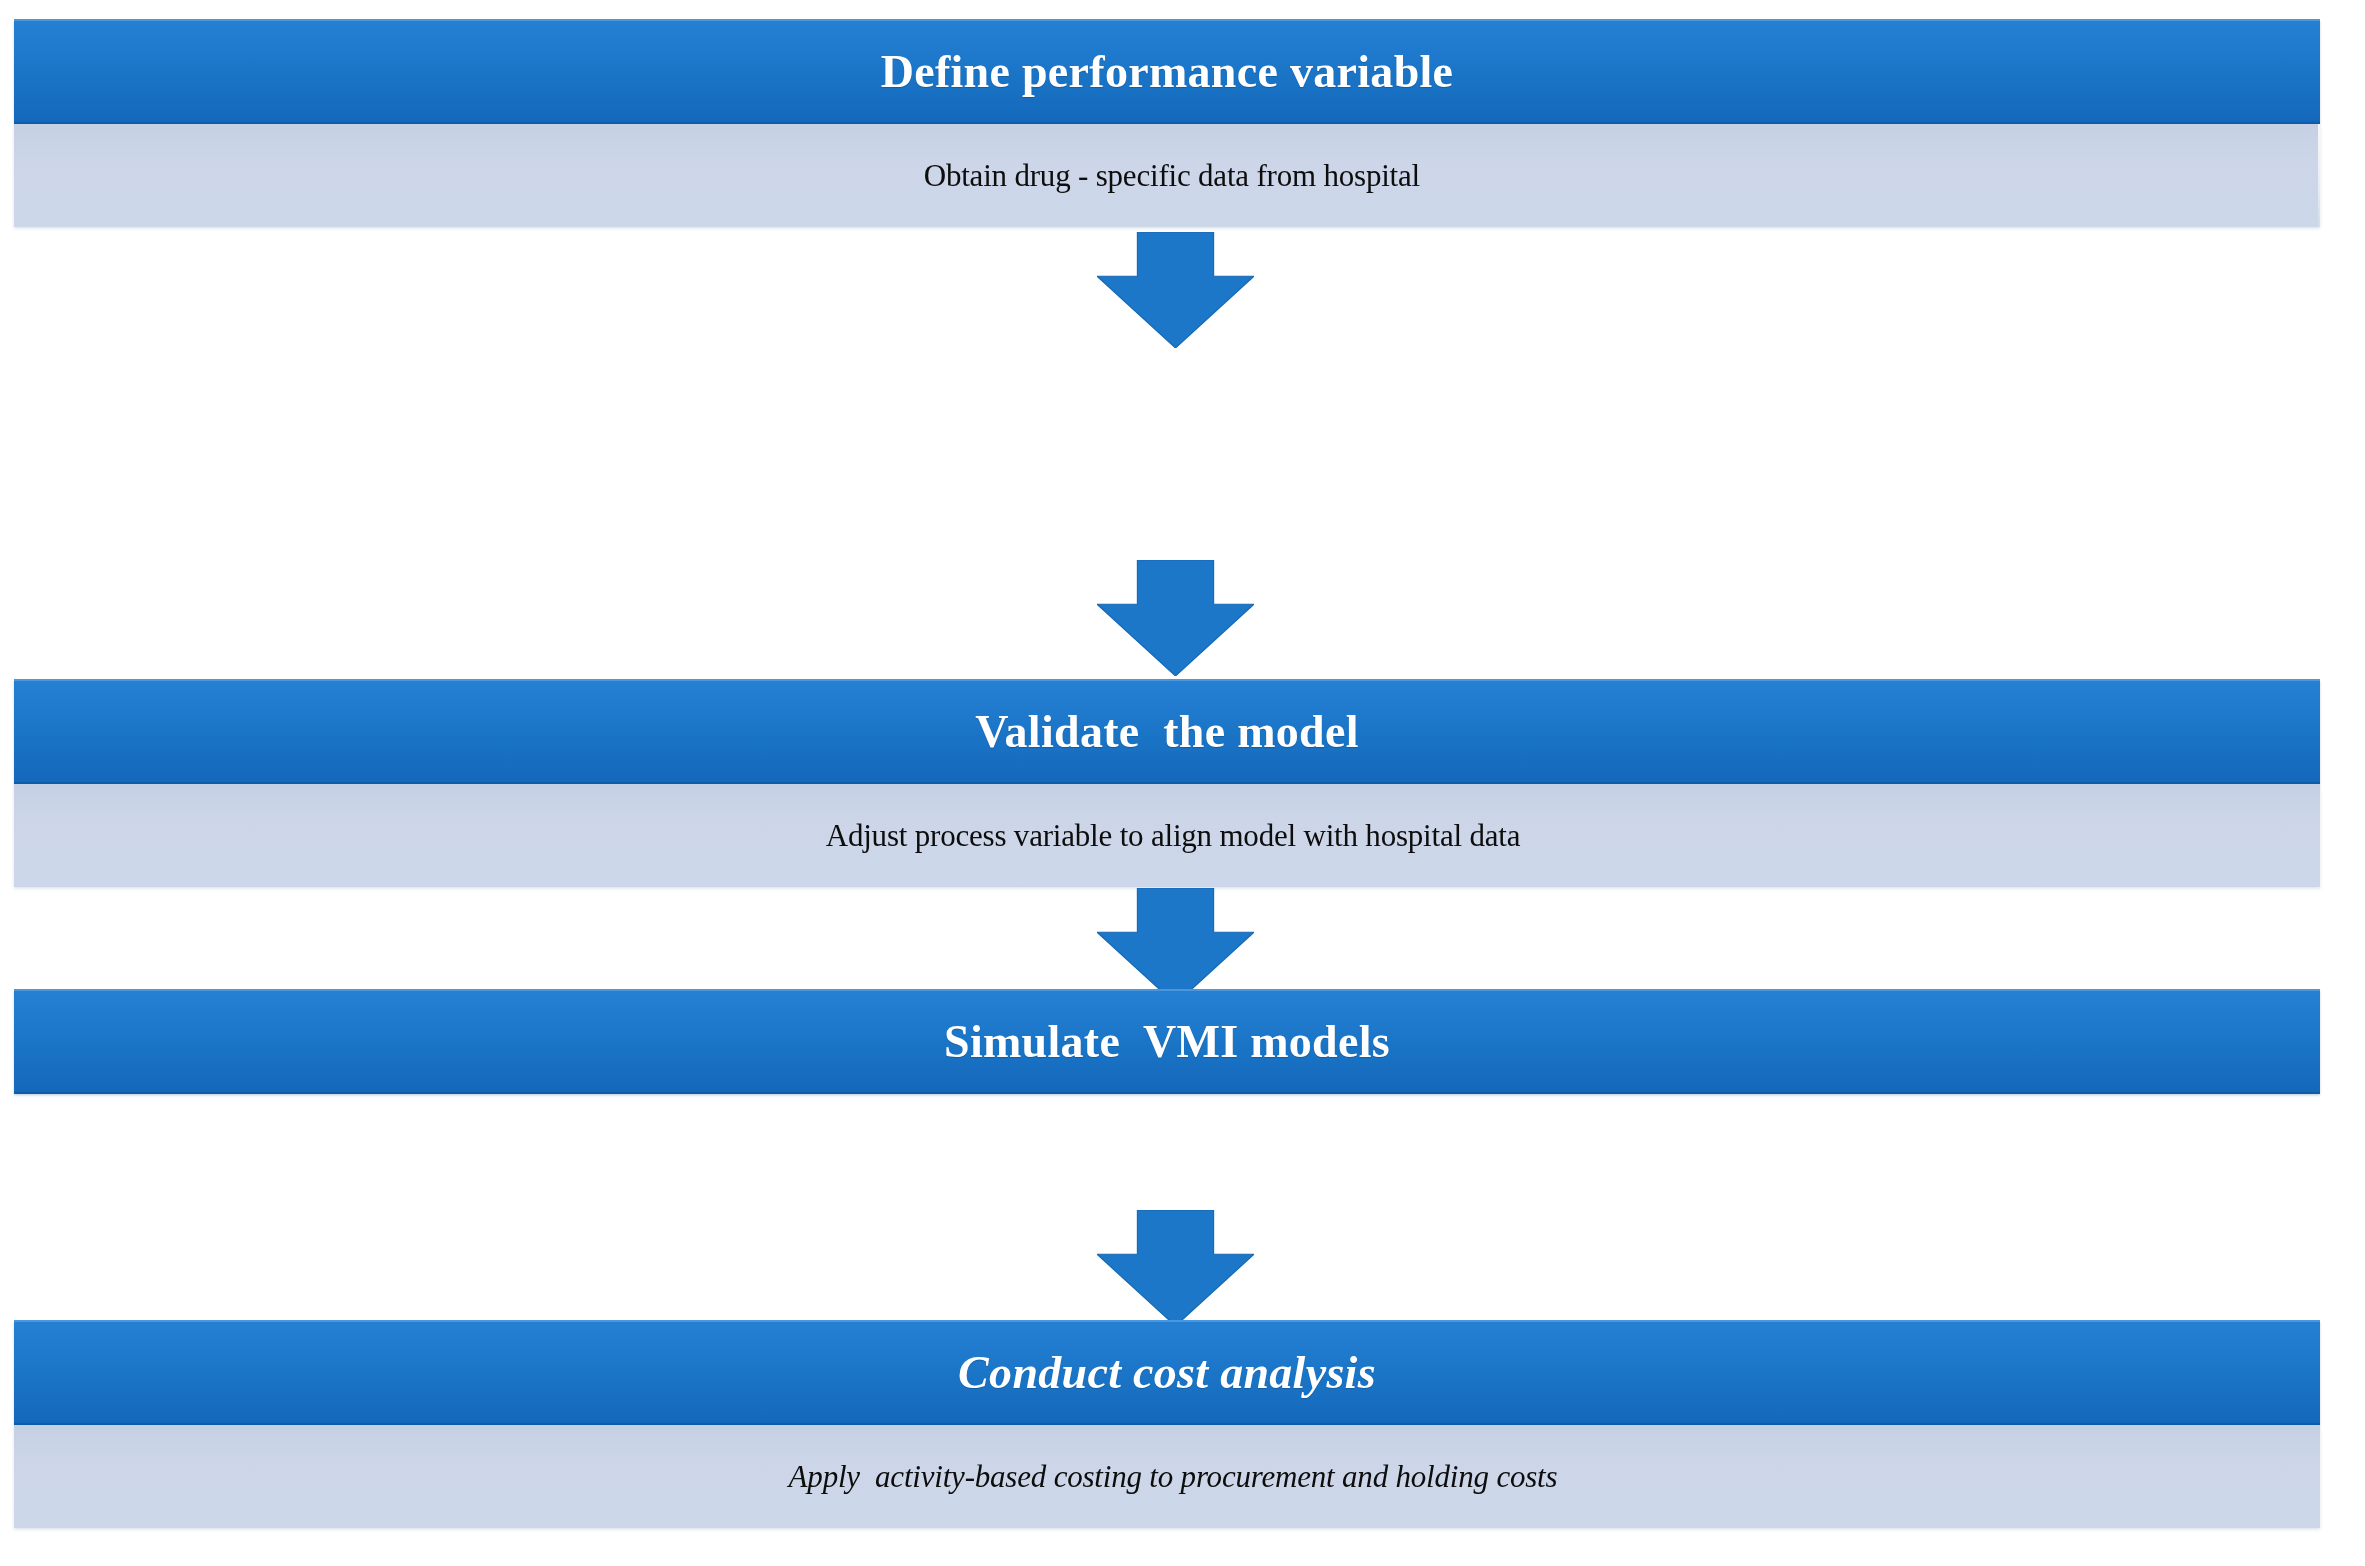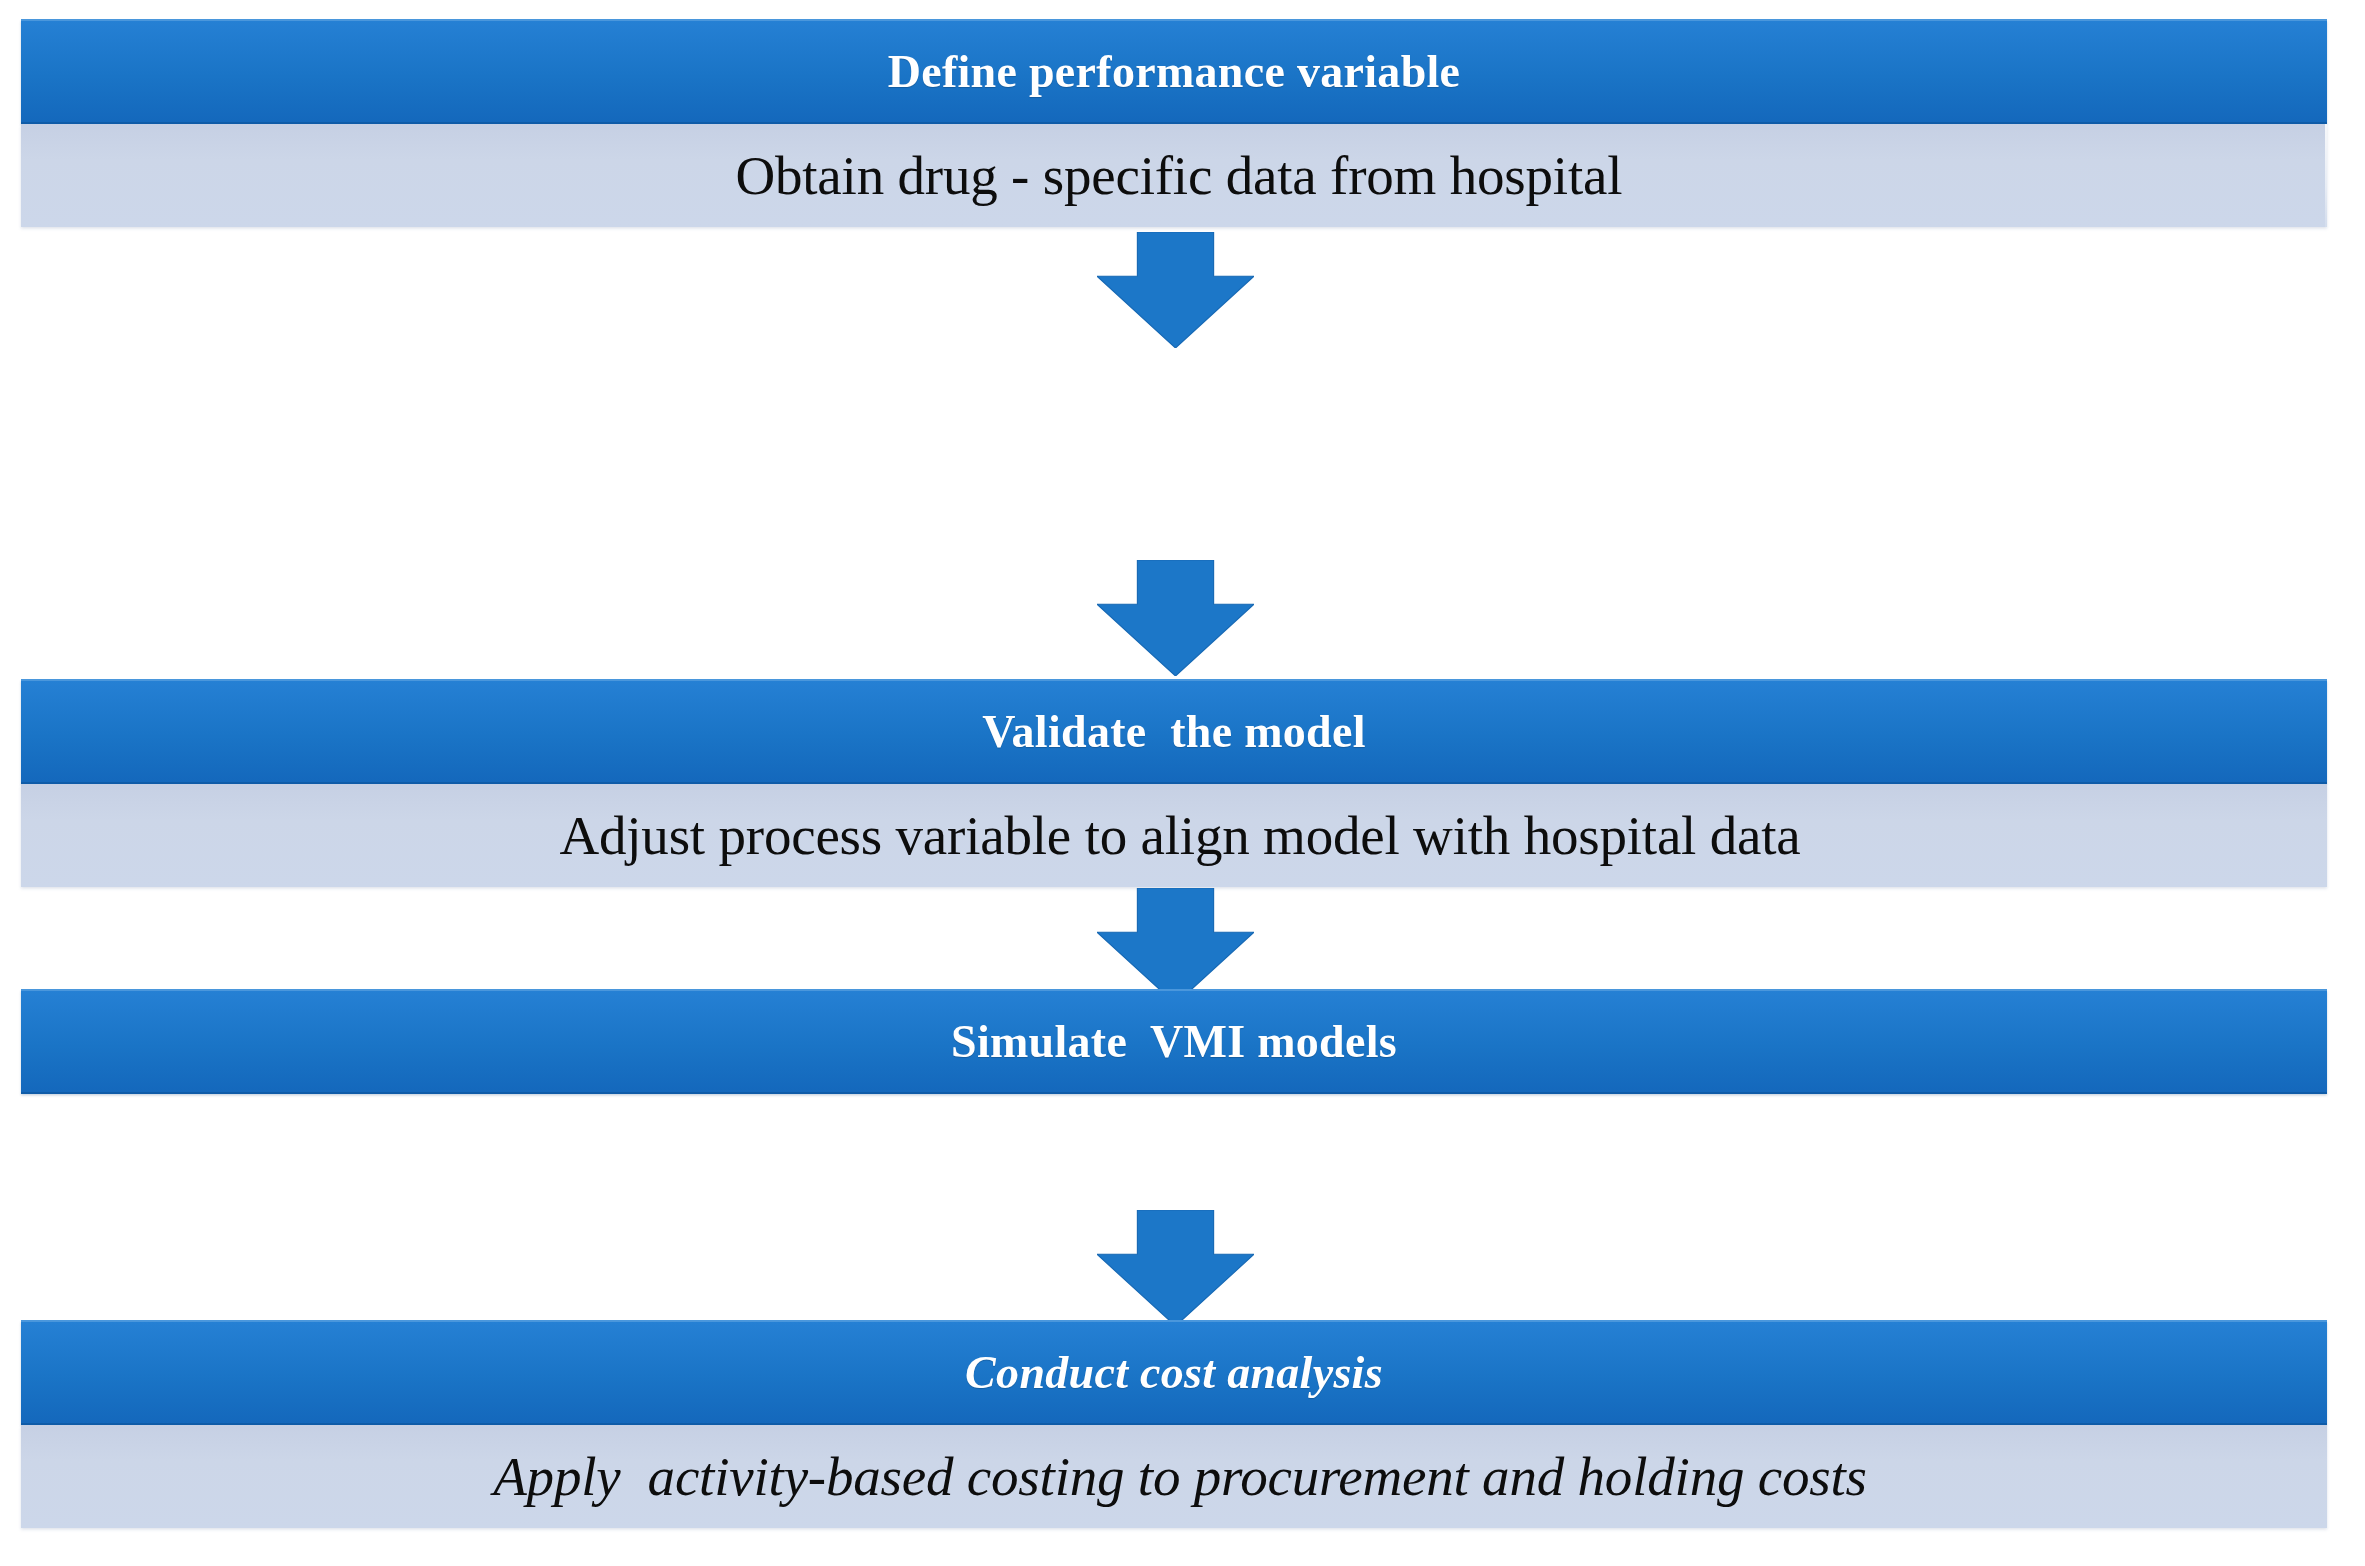--- a/index.html
+++ b/index.html
@@ -14,21 +14,21 @@
     width: 2366px;
     height: 1567px;
     background: #ffffff;
     overflow: hidden;
     font-family: "Liberation Serif", "DejaVu Serif", serif;
   }
 
   
   .flow-block {
     position: absolute;
-    left: 21px;
+    left: 14px;
     width: 2306px;
     box-sizing: border-box;
   }
 
   .block-header {
     width: 100%;
     height: 105px;
     background: linear-gradient(180deg, #2580D4 0%, #1A74C6 55%, #1468BC 100%);
     border-top: 2.3px solid #4a97dc;
     border-bottom: 2.3px solid #0f5ca8;
@@ -78,21 +78,21 @@
     width: 2.3px;
     background: linear-gradient(180deg,
                 rgba(255,255,255,0.85) 0%,
                 rgba(255,255,255,0.55) 60%,
                 rgba(255,255,255,0.15) 100%);
     flex: 0 0 2.3px;
   }
 
   .cell-text {
     color: #0d0d0d;
-    font-size: 55px;
+    font-size: 31px;
     line-height: 1;
     white-space: pre;
     text-align: right;
     letter-spacing: -0.2px;
     margin-left: 12px;
   }
 
   
   .connector {
     position: absolute;

